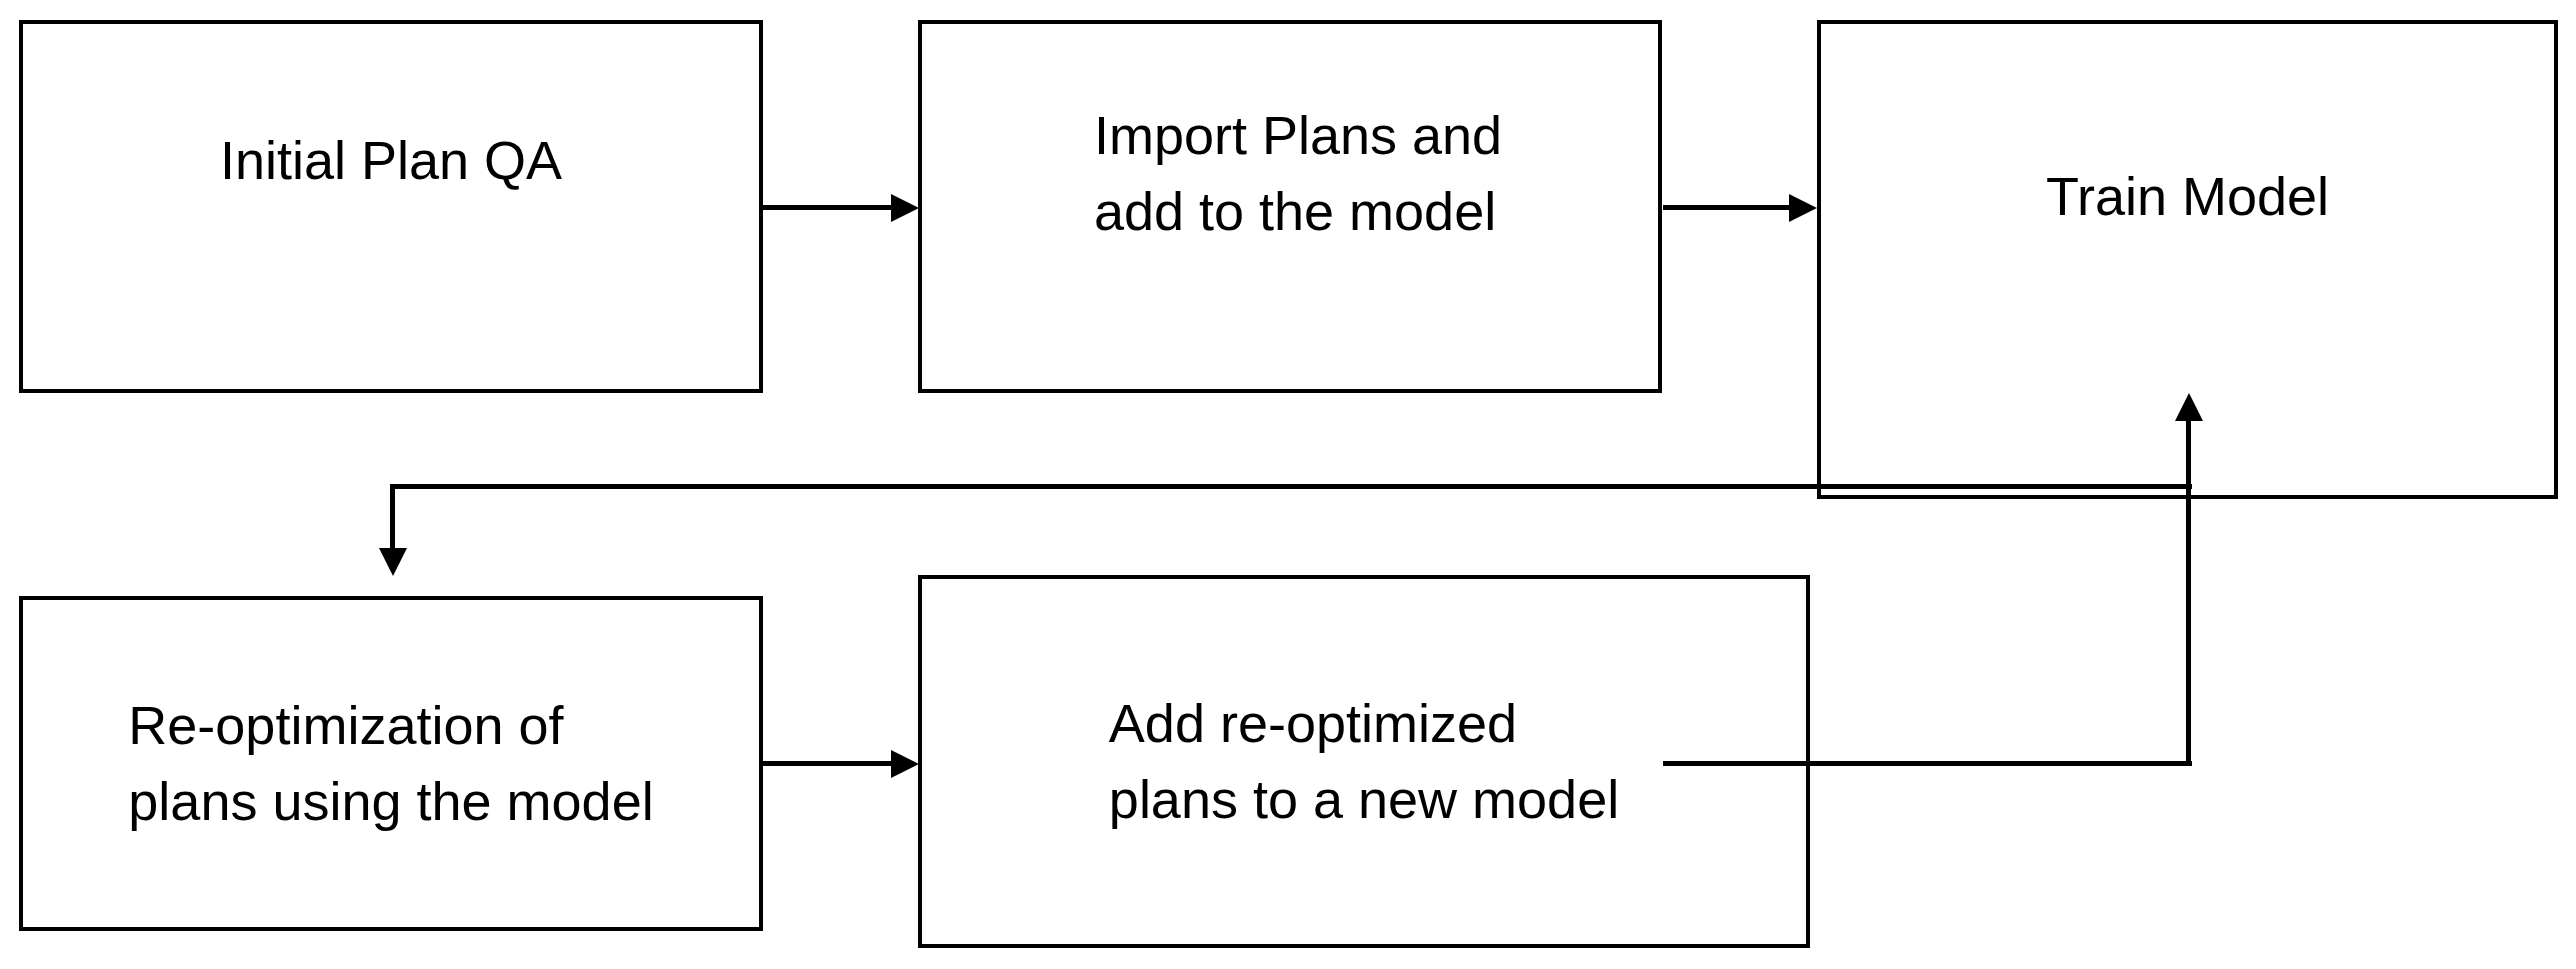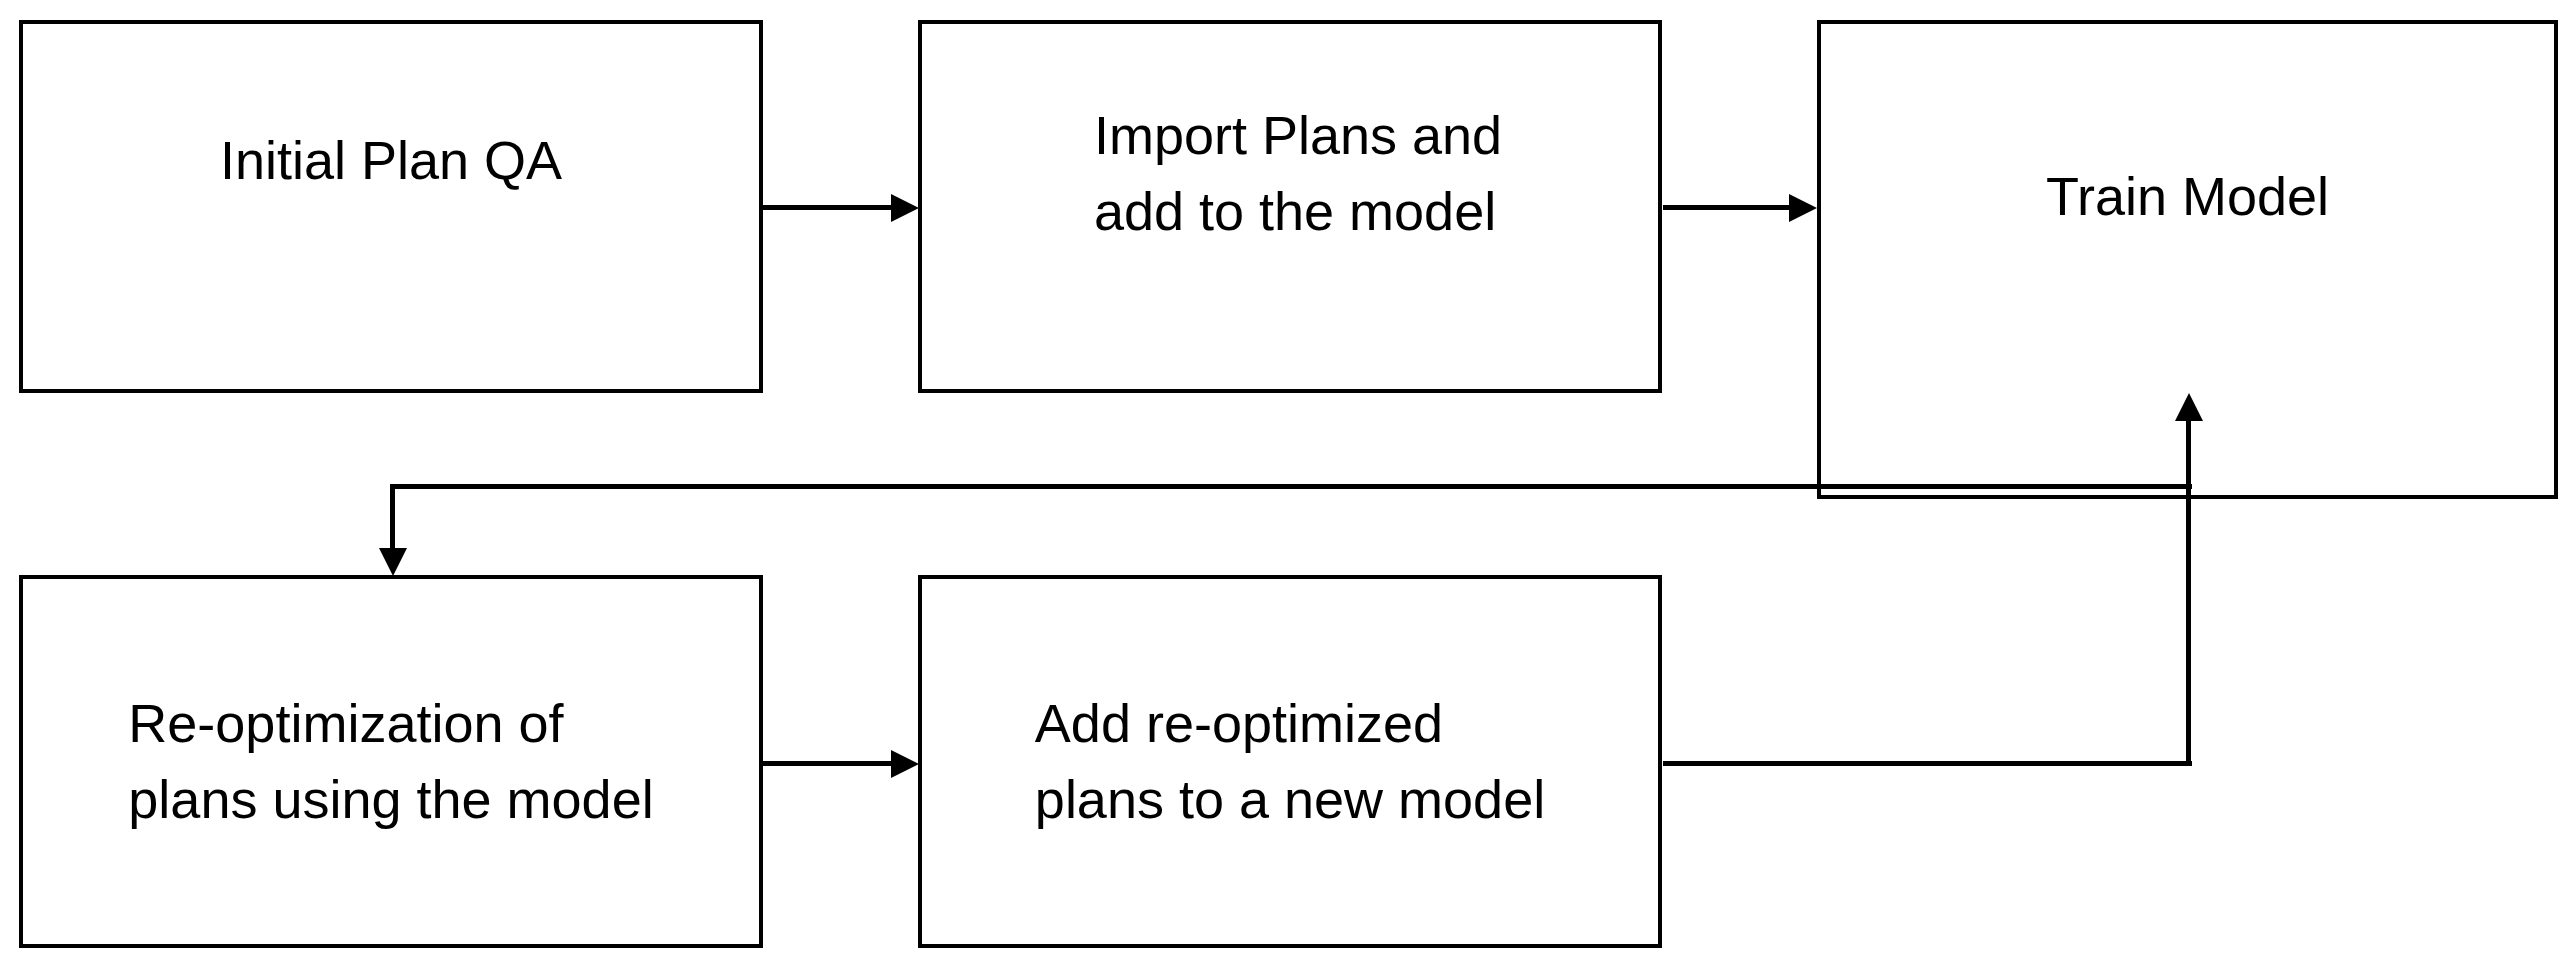--- a/index.html
+++ b/index.html
@@ -33,22 +33,22 @@
     color: #000000;
   }
   
   .shift-b1 { transform: translateY(-46px); }
   .shift-b2 { transform: translateY(-33px); margin-left: 16px; }
   .shift-b3 { transform: translateY(-63px); }
 
   .b1 { left: 19px;   top: 20px;  width: 744px; height: 373px; }
   .b2 { left: 918px; top: 20px;  width: 744px; height: 373px; }
   .b3 { left: 1817px; top: 20px;  width: 741px; height: 479px; }
-  .b4 { left: 19px;   top: 575px; width: 744px; height: 373px; }
-  .b5 { left: 918px; top: 575px; width: 744px; height: 373px; }
+  .b4 { left: 19px;   top: 596px; width: 744px; height: 335px; }
+  .b5 { left: 918px; top: 575px; width: 892px; height: 373px; }
 
   .hline, .vline {
     position: absolute;
     background: #000000;
   }
   .hline { height: 5.3px; }
   .vline { width: 5.3px; }
 
   .ahead { position: absolute; width: 0; height: 0; }
   .ahead.right {

